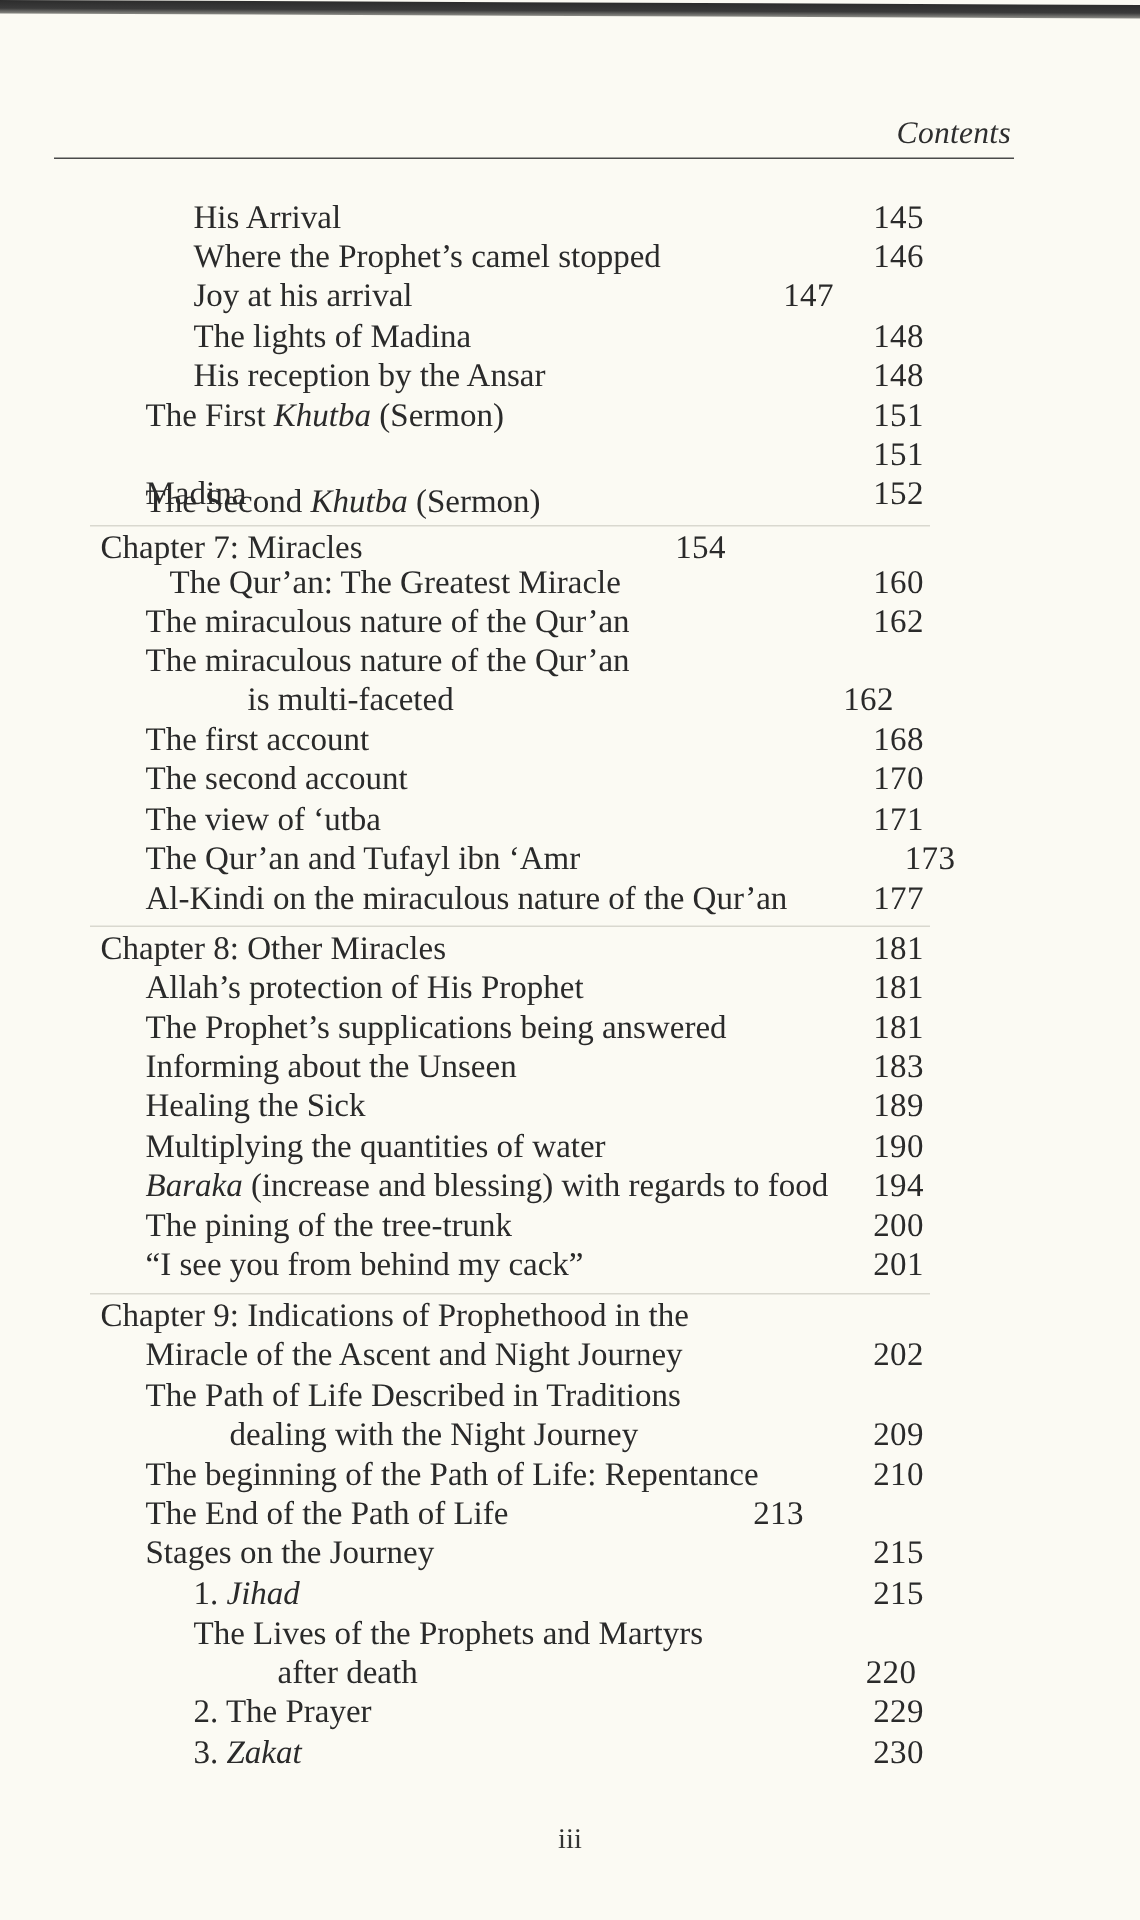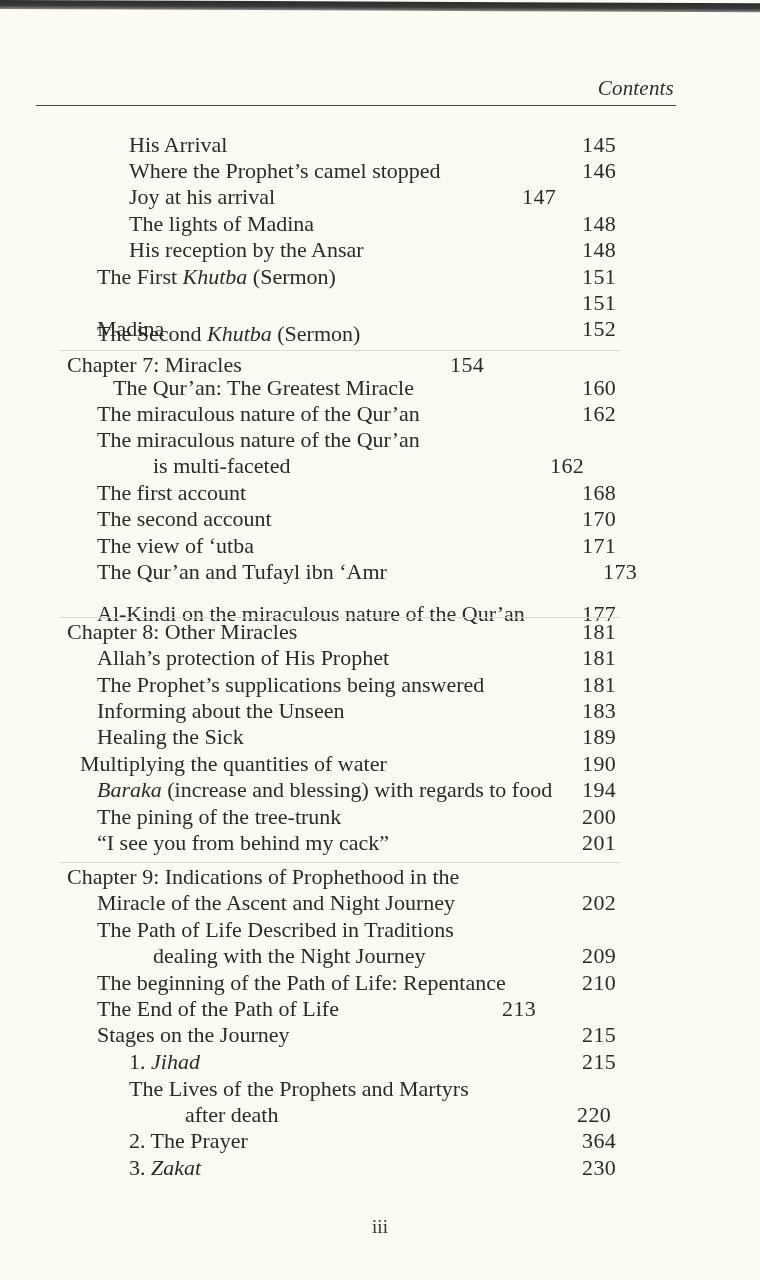--- a/index.html
+++ b/index.html
@@ -93,41 +93,41 @@
       <span class="page">160</span>
     </div>
     <div class="row" style="position: absolute; top: 269px; left: 0px; width: 760px;">
       <span class="label" style="left: 97px;"><span>The miraculous nature of the Qur’an</span></span>
       <span class="page">162</span>
     </div>
     <div class="row" style="position: absolute; top: 295px; left: 0px; width: 760px;">
       <span class="label" style="left: 97px;"><span>The miraculous nature of the Qur’an</span></span>
       <span class="page"></span>
     </div>
-    <div class="row" style="position: absolute; top: 321px; left: 0px; width: 728px;">
+    <div class="row" style="position: absolute; top: 321px; left: 12px; width: 728px;">
       <span class="label" style="left: 153px;"><span>is multi-faceted</span></span>
       <span class="page">162</span>
     </div>
     <div class="row" style="position: absolute; top: 348px; left: 0px; width: 760px;">
       <span class="label" style="left: 97px;"><span>The first account</span></span>
       <span class="page">168</span>
     </div>
     <div class="row" style="position: absolute; top: 374px; left: 0px; width: 760px;">
       <span class="label" style="left: 97px;"><span>The second account</span></span>
       <span class="page">170</span>
     </div>
     <div class="row" style="position: absolute; top: 401px; left: 0px; width: 760px;">
       <span class="label" style="left: 97px;"><span>The view of ‘utba</span></span>
       <span class="page">171</span>
     </div>
     <div class="row" style="position: absolute; top: 427px; left: 0px; width: 760px; padding-left: 21px;">
       <span class="label" style="left: 97px;"><span>The Qur’an and Tufayl ibn ‘Amr</span></span>
       <span class="page">173</span>
     </div>
-    <div class="row" style="position: absolute; top: 469px; left: 0px; width: 760px;">
+    <div class="row" style="position: absolute; top: 454px; left: 0px; width: 760px;">
       <span class="label" style="left: 97px;"><span>Al-Kindi on the miraculous nature of the Qur’an</span></span>
       <span class="page">177</span>
     </div>
     <div class="row rule-above" style="position: absolute; top: 487px; left: 0px; width: 760px;">
       <span class="label" style="left: 67px;"><span>Chapter 8: Other Miracles</span></span>
       <span class="page">181</span>
     </div>
     <div class="row" style="position: absolute; top: 513px; left: 0px; width: 760px;">
       <span class="label" style="left: 97px;"><span>Allah’s protection of His Prophet</span></span>
       <span class="page">181</span>
@@ -138,21 +138,21 @@
     </div>
     <div class="row" style="position: absolute; top: 566px; left: 0px; width: 760px;">
       <span class="label" style="left: 97px;"><span>Informing about the Unseen</span></span>
       <span class="page">183</span>
     </div>
     <div class="row" style="position: absolute; top: 592px; left: 0px; width: 760px;">
       <span class="label" style="left: 97px;"><span>Healing the Sick</span></span>
       <span class="page">189</span>
     </div>
     <div class="row" style="position: absolute; top: 619px; left: 0px; width: 760px;">
-      <span class="label" style="left: 80px;"><span>Multiplying the quantities of water</span></span>
+      <span class="label" style="left: 97px;"><span>Multiplying the quantities of water</span></span>
       <span class="page">190</span>
     </div>
     <div class="row" style="position: absolute; top: 645px; left: 0px; width: 760px;">
       <span class="label" style="left: 97px;"><span class="ital">Baraka</span><span> (increase and blessing) with regards to food</span></span>
       <span class="page">194</span>
     </div>
     <div class="row" style="position: absolute; top: 672px; left: 0px; width: 760px;">
       <span class="label" style="left: 97px;"><span>The pining of the tree-trunk</span></span>
       <span class="page">200</span>
     </div>
@@ -195,21 +195,21 @@
     <div class="row" style="position: absolute; top: 944px; left: 0px; width: 760px;">
       <span class="label" style="left: 129px;"><span>The Lives of the Prophets and Martyrs</span></span>
       <span class="page"></span>
     </div>
     <div class="row" style="position: absolute; top: 970px; left: 0px; width: 755px;">
       <span class="label" style="left: 185px;"><span>after death</span></span>
       <span class="page">220</span>
     </div>
     <div class="row" style="position: absolute; top: 996px; left: 0px; width: 760px;">
       <span class="label" style="left: 129px;"><span>2. The Prayer</span></span>
-      <span class="page">364</span>
+      <span class="page">229</span>
     </div>
     <div class="row" style="position: absolute; top: 1023px; left: 0px; width: 760px;">
       <span class="label" style="left: 129px;"><span>3. </span><span class="ital">Zakat</span></span>
       <span class="page">230</span>
     </div>
   </div>
 
 <div class="folio">iii</div>
 
 </body></html>

